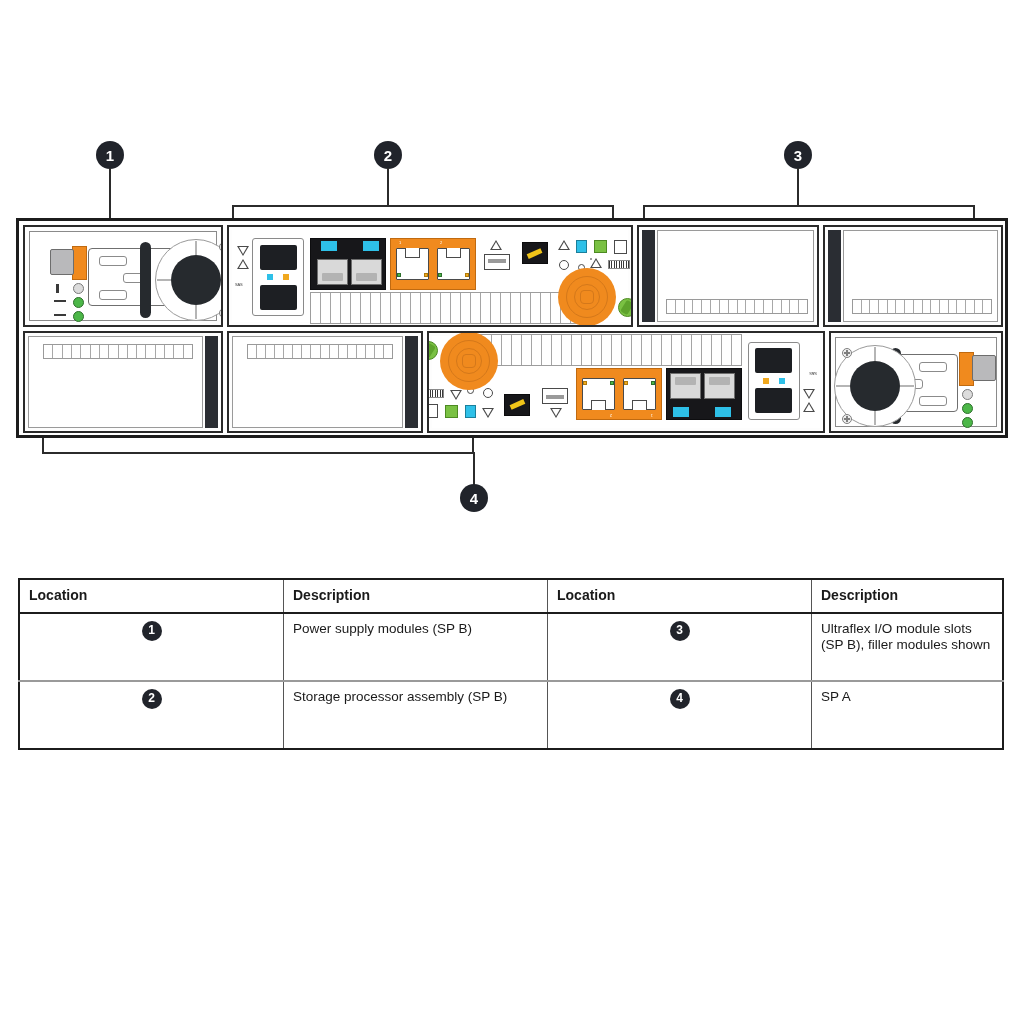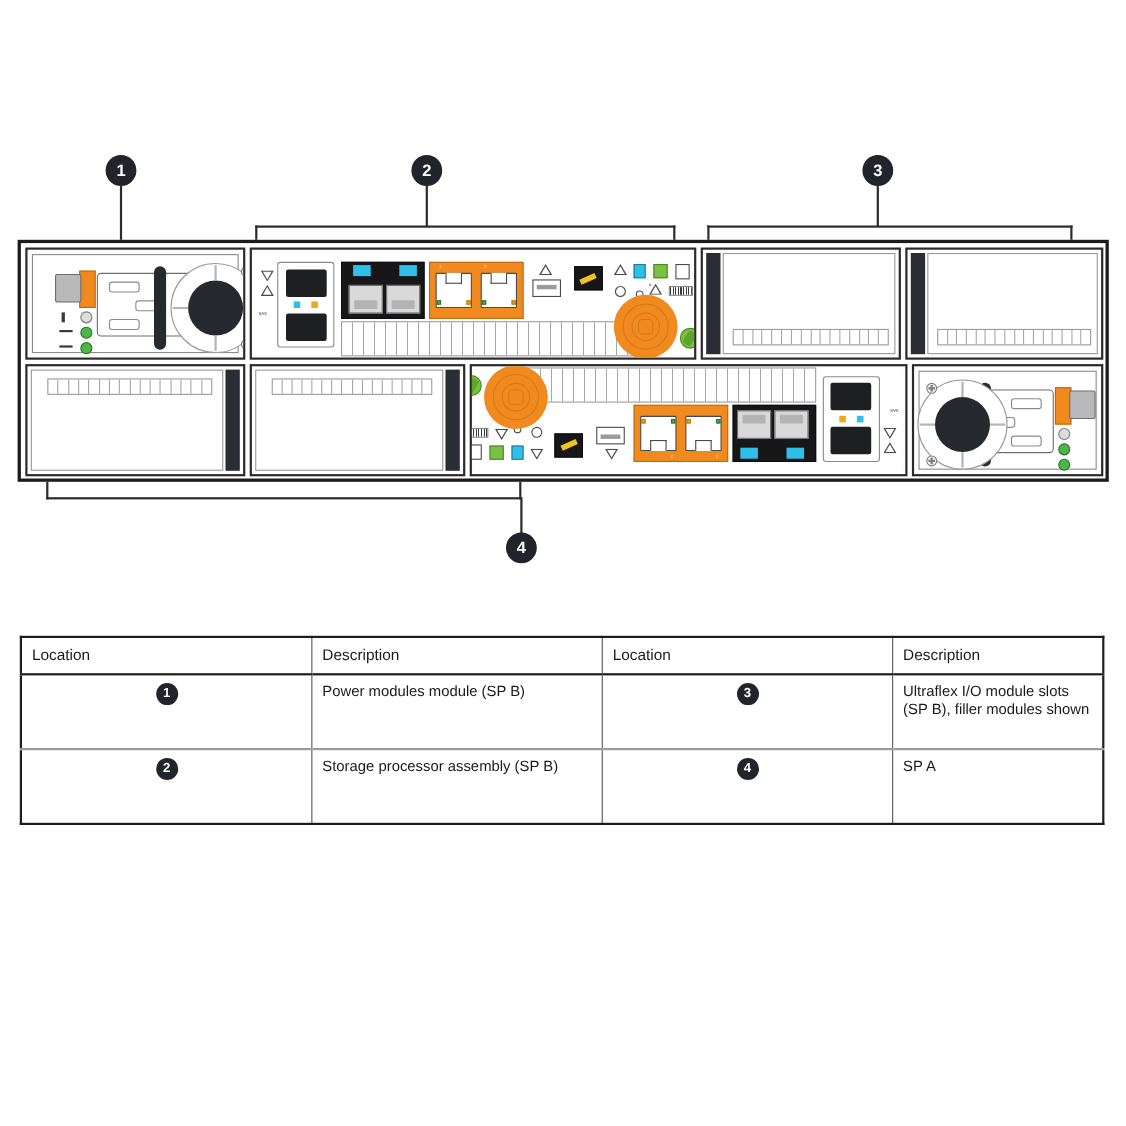--- a/index.html
+++ b/index.html
@@ -154,21 +154,21 @@
   }
   .tbl th,.tbl td{
     border:1px solid #555;
     padding:7px 9px;
     font-size:13.5px;
     vertical-align:top;
     color:#1a1a1a;
     font-weight:normal;
     line-height:1.25;
   }
-  .tbl th{font-weight:normal;font-size:14px;border-bottom:2px solid #1c1c1c;text-align:left;}
+  .tbl th{font-weight:bold;font-size:14px;border-bottom:2px solid #1c1c1c;text-align:left;}
   .tbl td.locc{text-align:center;vertical-align:top;}
   .tbl tr.r2 td{border-top:2px solid #9a9a9a;}
   .cell-bullet{
     display:inline-flex;align-items:center;justify-content:center;
     width:20px;height:20px;border-radius:50%;
     background:#21242b;color:#fff;font-size:12px;font-weight:bold;
   }
   .h-cell-pad{height:52px;}
 </style>
 </head>
@@ -475,21 +475,21 @@
         <th style="width:245px;">Description</th>
         <th style="width:245px;">Location</th>
         <th>Description</th>
       </tr>
     </thead>
     <tbody>
       <tr>
         <td class="locc h-cell-pad">
           <span class="cell-bullet">1</span>
         </td>
-        <td>Power modules module (SP B)</td>
+        <td>Power supply modules (SP B)</td>
         <td class="locc">
           <span class="cell-bullet">3</span>
         </td>
         <td>Ultraflex I/O module slots (SP B), filler modules shown</td>
       </tr>
       <tr class="r2">
         <td class="locc h-cell-pad">
           <span class="cell-bullet">2</span>
         </td>
         <td>Storage processor assembly (SP B)</td>

